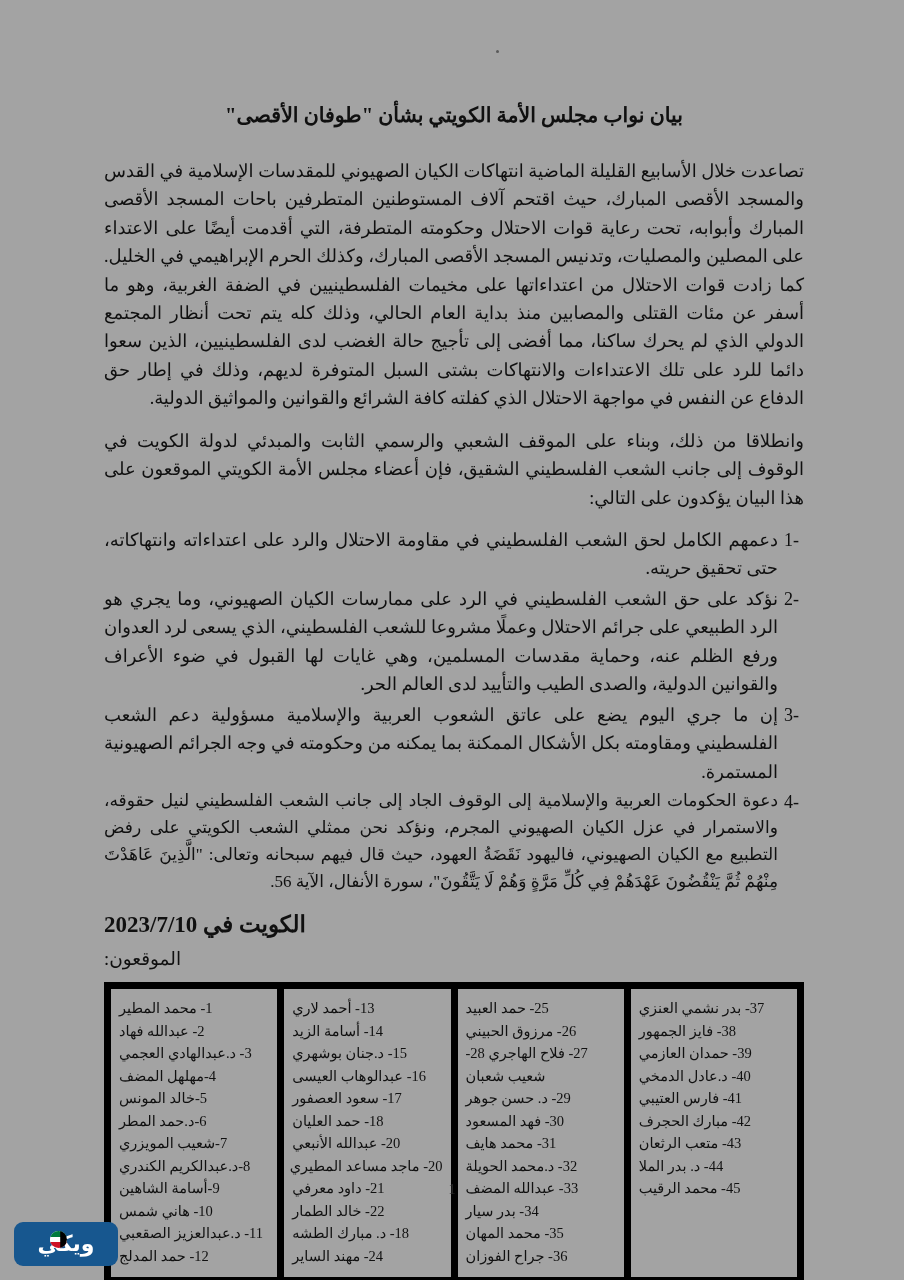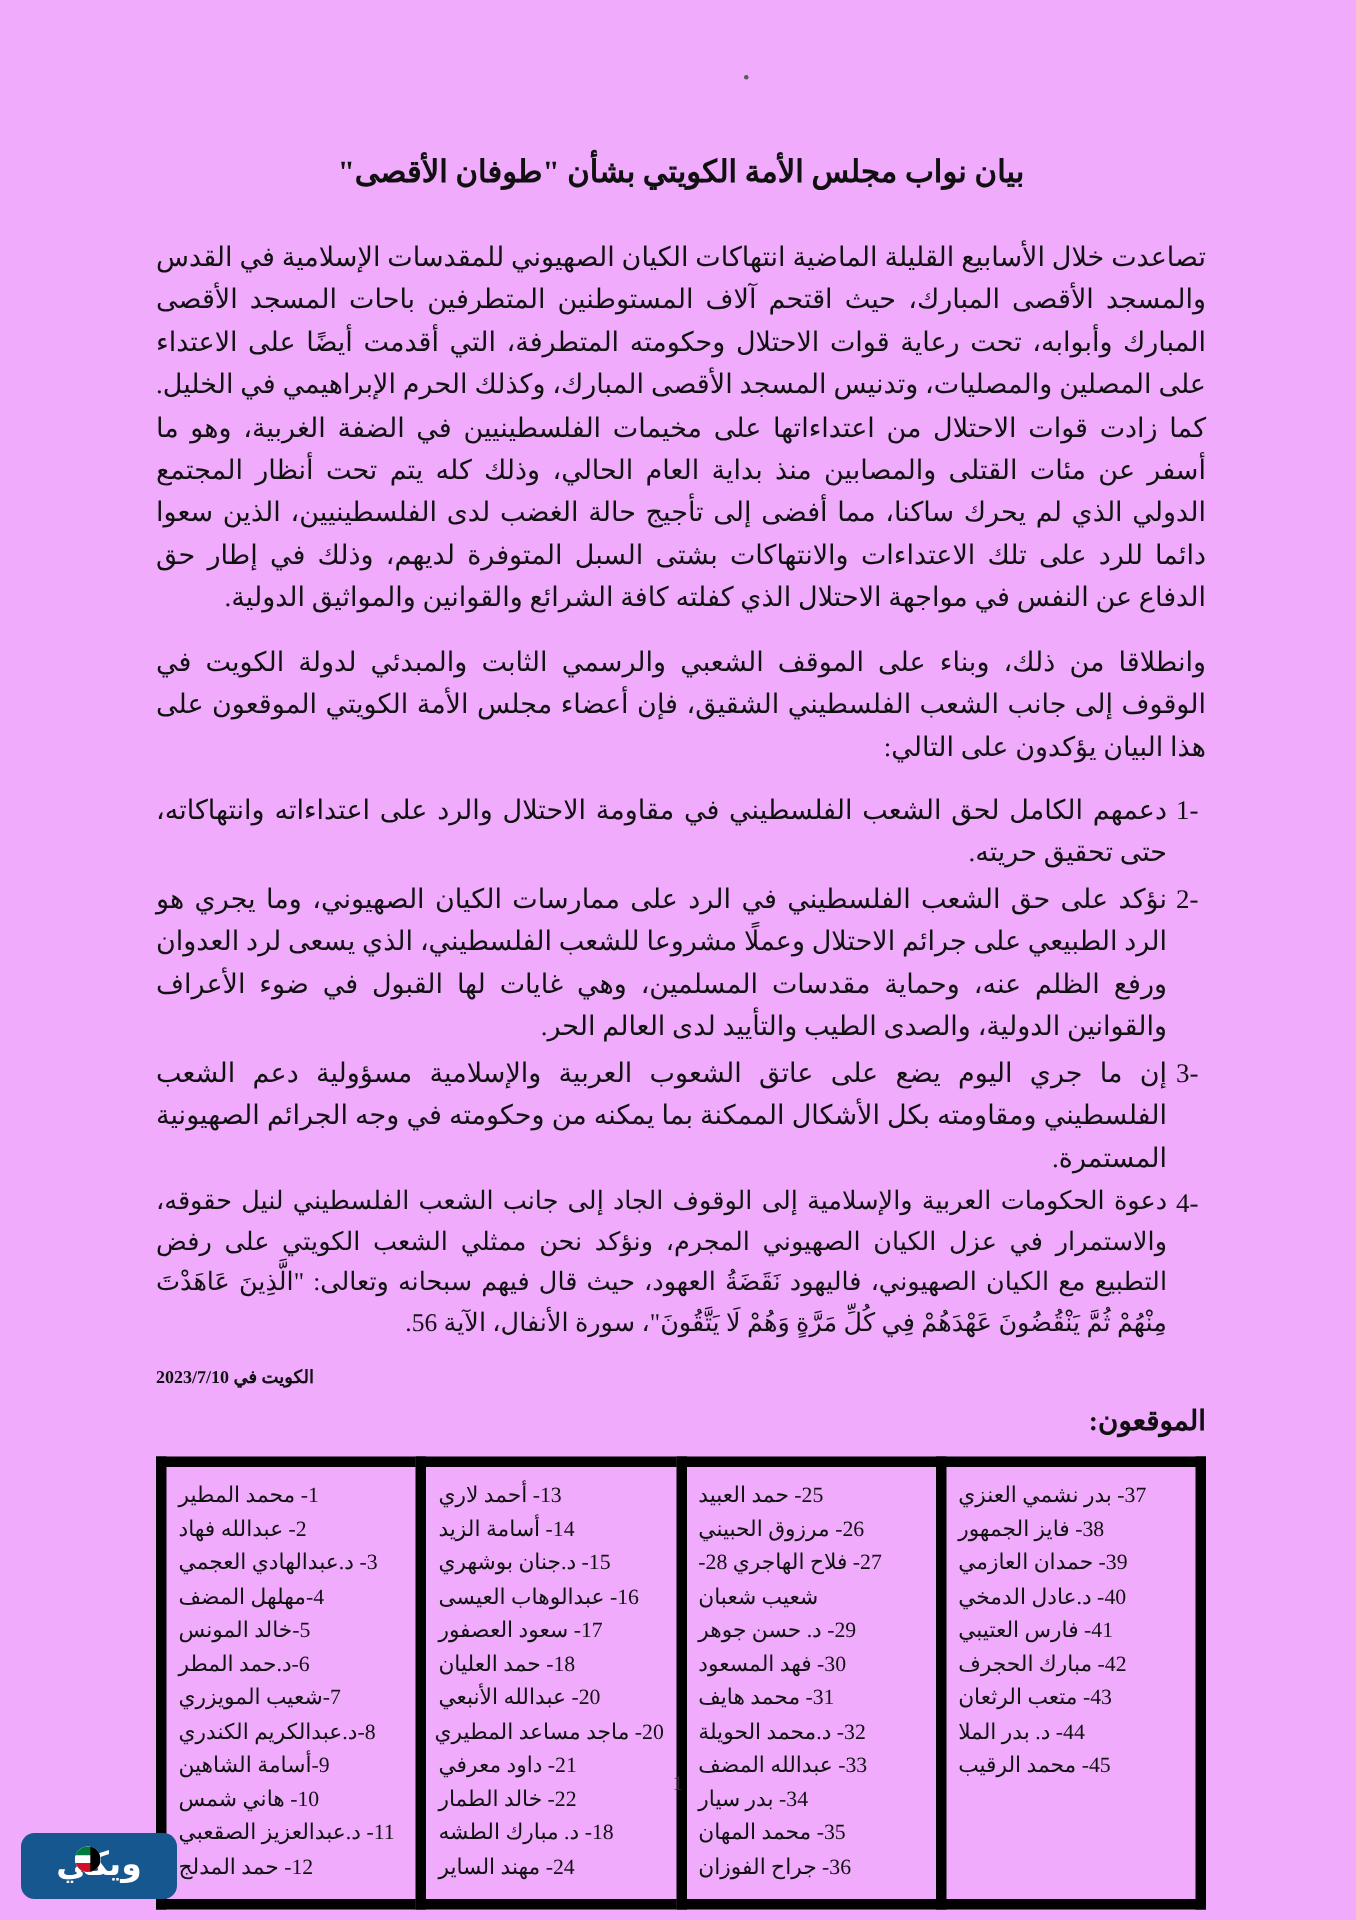--- a/index.html
+++ b/index.html
@@ -13,21 +13,21 @@
     height: 1280px;
     position: relative;
     font-family: "Liberation Serif", "DejaVu Serif", serif;
     color: #101010;
     overflow: hidden;
   }
 
   .page {
     position: absolute;
     inset: 0;
-    background: #f0abfc;
+    background: #a3a3a3;
   }
 
   .top-dot {
     position: absolute;
     left: 496px;
     top: 50px;
     width: 3px;
     height: 3px;
     background: #5a5a5a;
     border-radius: 50%;
@@ -89,34 +89,34 @@
   .ayah {
     font-size: 17px;
   }
 
   .sign-block {
     margin-top: 16px;
     text-align: left;
     direction: rtl;
   }
   .date-line {
-    font-size: 12px;
+    font-size: 23px;
     font-weight: bold;
     text-align: left;
     margin: 0 0 10px 0;
     direction: rtl;
   }
   .date-line .gdate {
     direction: ltr;
     unicode-bidi: isolate;
   }
   .signers-label {
     font-size: 18.5px;
-    font-weight: bold;
-    text-align: right;
+    font-weight: normal;
+    text-align: left;
     margin: 0 0 12px 0;
   }
 
   table.signers {
     width: 700px;
     border-collapse: collapse;
     table-layout: fixed;
     direction: rtl;
     margin-top: 4px;
   }

